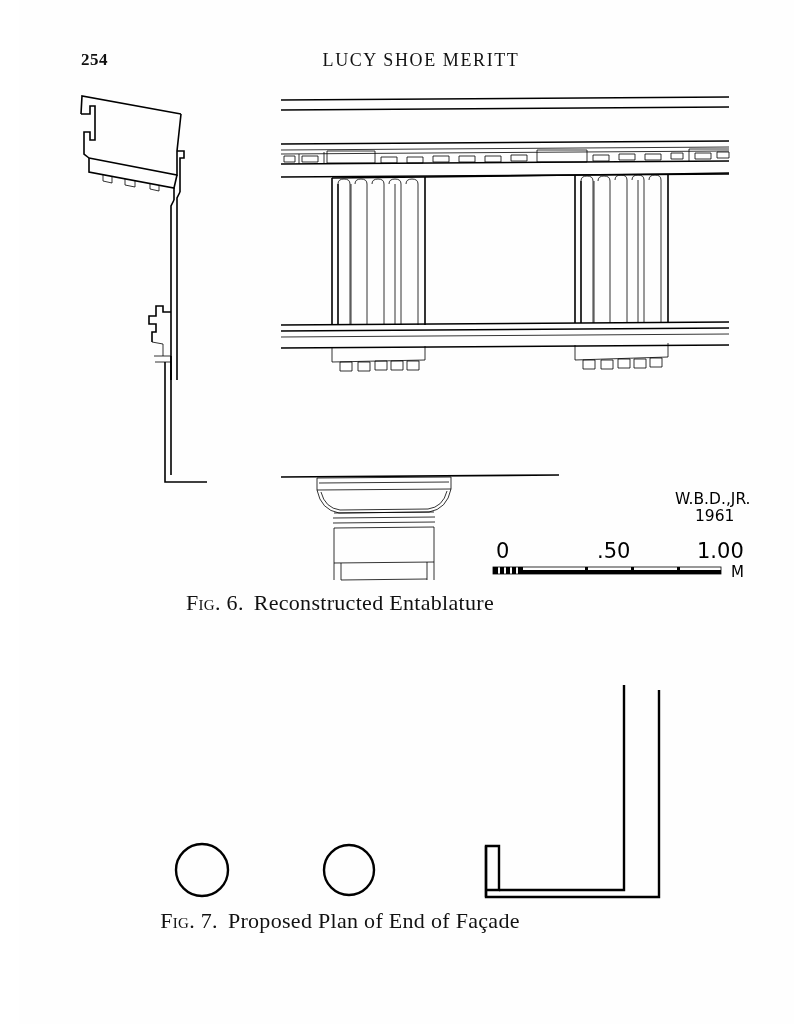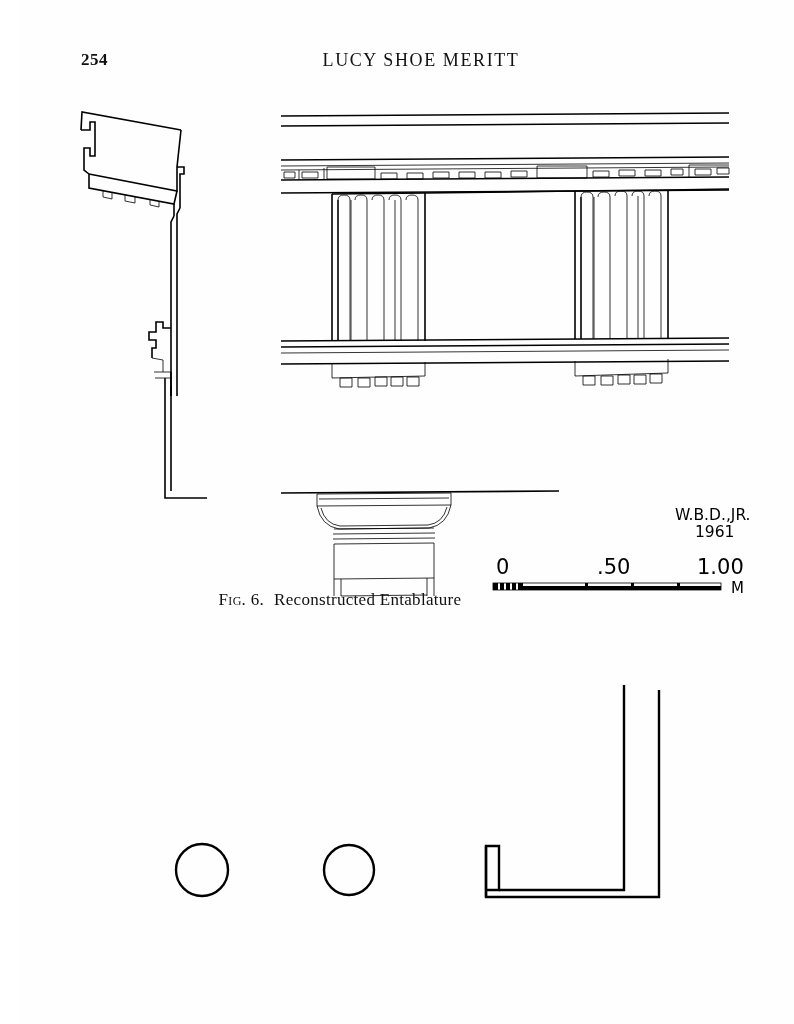--- a/index.html
+++ b/index.html
@@ -50,29 +50,29 @@
     letter-spacing: 1.6px;
     font-weight: normal;
   }
 
   
   .fig-area {
     position: absolute;
     left: 0;
     top: 0;
   }
-  #fig6-area { left: 40px; top: 96px; width: 720px; height: 510px; }
+  #fig6-area { left: 40px; top: 80px; width: 720px; height: 510px; }
   #fig7-area { left: 120px; top: 650px; width: 600px; height: 270px; }
 
   .fig-caption {
     position: absolute;
     width: 642px;
     left: 0;
     text-align: center;
-    font-size: 17px;
+    font-size: 22px;
     letter-spacing: 0.3px;
   }
   #fig6-caption { top: 590px; }
   #fig7-caption { top: 908px; }
   .fig-caption .smallcaps {
     font-variant: small-caps;
   }
   .fig-caption .cap-label { margin-right: 10px; }
 
   svg { display: block; overflow: visible; }
@@ -312,14 +312,17 @@
                                   L 360 196
                                   L 347 196
                                   L 347 196
                                   L 347 244"></path>
         <path class="ln-thick" d="M 347 196 L 347 247"></path>
         <path class="ln-thick" d="M 485 35 L 485 240 L 360 240"></path>
       </g>
     </svg>
   </div>
 
+  <div class="fig-caption" id="fig7-caption">
+    <span class="smallcaps cap-label">Fig. 7.</span><span>Proposed Plan of End of Façade</span>
+  </div>
 
 </div>
 
 </body></html>

